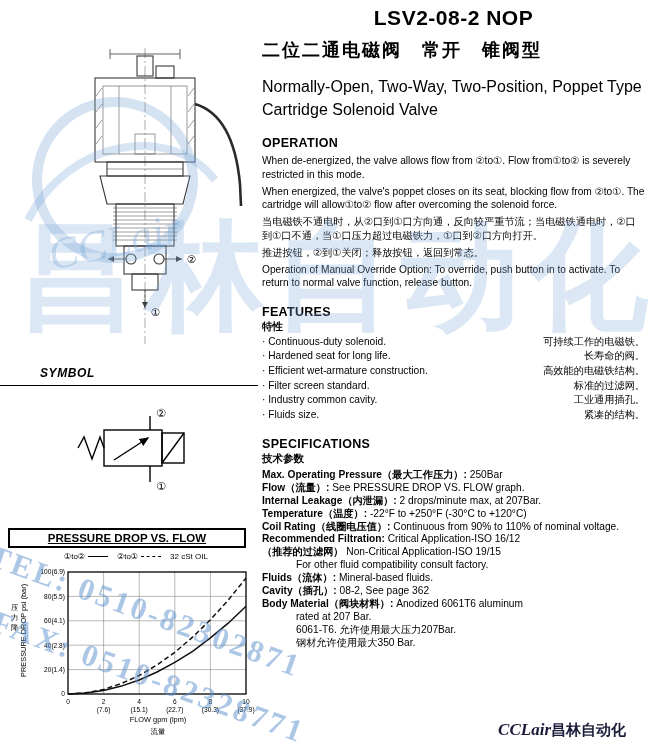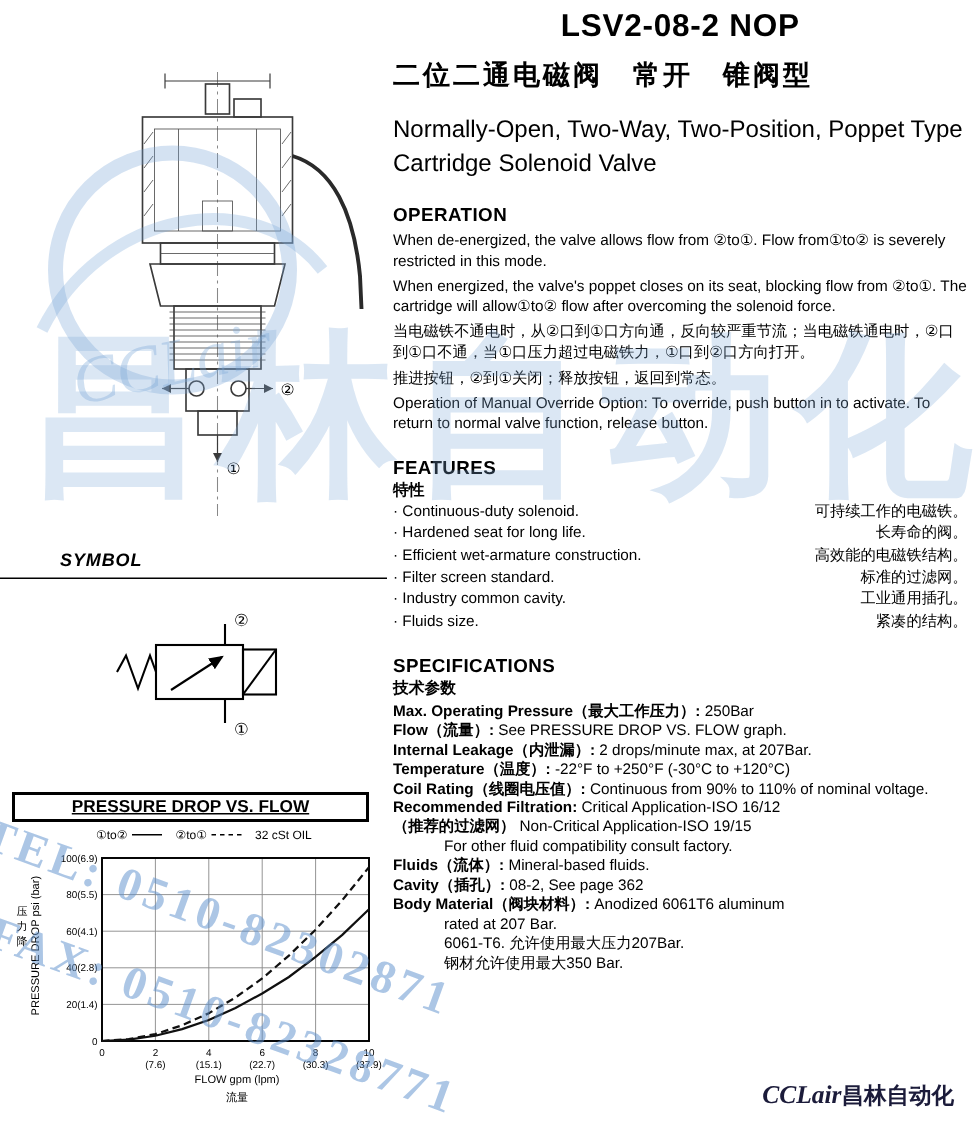--- a/index.html
+++ b/index.html
@@ -58,21 +58,21 @@
   .wm{position:absolute;pointer-events:none;z-index:5;}
   .wm-telfax{font-family:"Liberation Serif","DejaVu Serif",serif;font-weight:bold;font-size:31px;
              letter-spacing:3px;color:rgba(95,145,205,.52);transform-origin:left top;white-space:nowrap;}
   #wm-tel{left:-4px;top:538px;transform:rotate(20deg);}
   #wm-fax{left:0px;top:604px;transform:rotate(20deg);}
   .wm-cjk{left:18px;top:198px;font-size:118px;font-weight:bold;letter-spacing:10px;
           color:rgba(125,170,215,.28);white-space:nowrap;font-family:"DejaVu Sans",sans-serif;}
   .wm-logo{left:10px;top:80px;}
 
   
-  .footer{position:absolute;right:14px;top:720px;z-index:7;font-weight:bold;color:#1b1b3a;white-space:nowrap;}
+  .footer{position:absolute;right:24px;top:720px;z-index:7;font-weight:bold;color:#1b1b3a;white-space:nowrap;}
   .footer .en{font-family:"Liberation Serif","DejaVu Serif",serif;font-style:italic;font-size:17px;}
   .footer .cn{font-size:15px;}
 </style>
 </head>
 <body>
 
 <div class="page">
 
   <svg class="wm wm-logo" width="230" height="220" viewBox="0 0 230 220">
     <circle cx="105" cy="100" r="78" fill="none" stroke="rgba(120,165,215,.32)" stroke-width="10"></circle>

